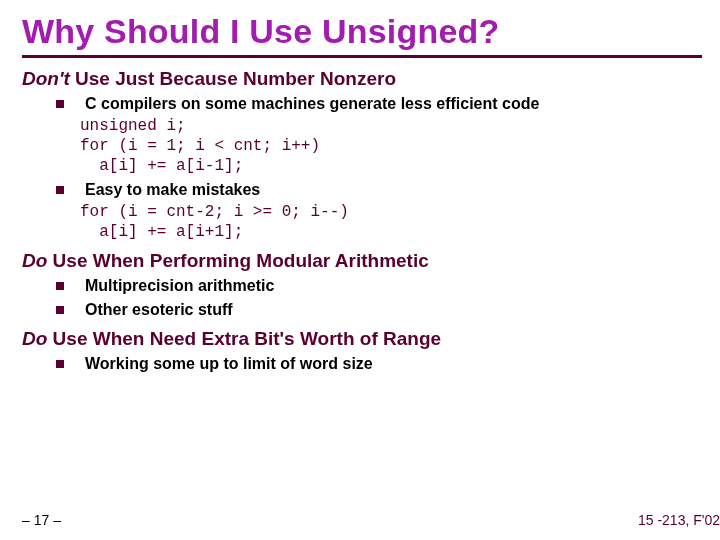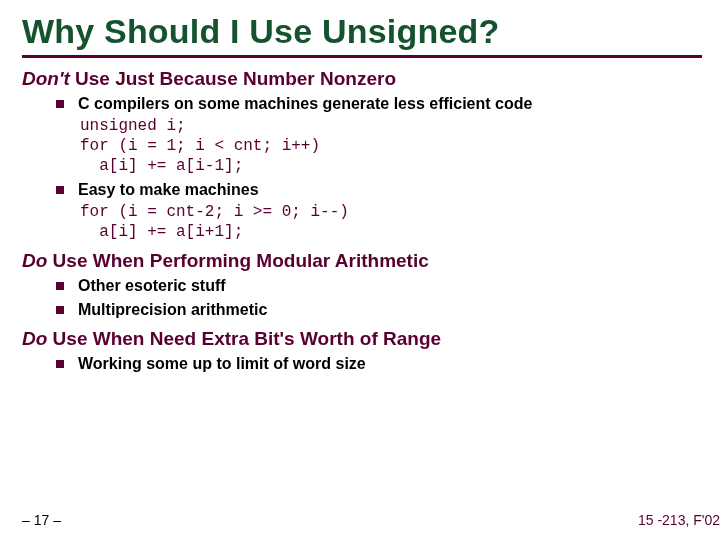--- a/index.html
+++ b/index.html
@@ -16,21 +16,21 @@
   .slide {
     box-sizing: border-box;
     width: 720px;
     height: 540px;
     padding: 10px 18px 10px 22px;
     position: relative;
   }
   .title {
     font-size: 34px;
     font-weight: bold;
-    color: #14532d;
+    color: #a21caf;
     margin: 2px 0 4px 0;
     letter-spacing: 0.2px;
   }
   .rule {
     border: none;
     border-top: 3px solid #5a0030;
     margin: 2px 0 10px 0;
   }
   .section {
     font-size: 19px;
@@ -41,21 +41,21 @@
   .section .em {
     font-style: italic;
   }
   ul.bullets {
     list-style: none;
     margin: 0 0 0 34px;
     padding: 0;
   }
   ul.bullets > li {
     position: relative;
-    padding-left: 22px;
+    padding-left: 29px;
     font-size: 16px;
     font-weight: bold;
     color: #000;
     margin: 4px 0 2px 0;
     line-height: 1.25;
   }
   ul.bullets > li::before {
     content: "";
     position: absolute;
     left: 0;
@@ -99,31 +99,31 @@
   <div class="section">
     <span class="em">Don't</span><span> Use Just Because Number Nonzero</span>
   </div>
   <ul class="bullets">
     <li>C compilers on some machines generate less efficient code</li>
   </ul>
   <div class="code">unsigned i;
 for (i = 1; i &lt; cnt; i++)
   a[i] += a[i-1];</div>
   <ul class="bullets">
-    <li>Easy to make machines</li>
+    <li>Easy to make mistakes</li>
   </ul>
   <div class="code">for (i = cnt-2; i &gt;= 0; i--)
   a[i] += a[i+1];</div>
 
   <div class="section">
     <span class="em">Do</span><span> Use When Performing Modular Arithmetic</span>
   </div>
   <ul class="bullets">
+    <li>Multiprecision arithmetic</li>
     <li>Other esoteric stuff</li>
-    <li>Multiprecision arithmetic</li>
   </ul>
 
   <div class="section">
     <span class="em">Do</span><span> Use When Need Extra Bit's Worth of Range</span>
   </div>
   <ul class="bullets">
     <li>Working some up to limit of word size</li>
   </ul>
 
   <div class="footer-left">– 17 –</div>

